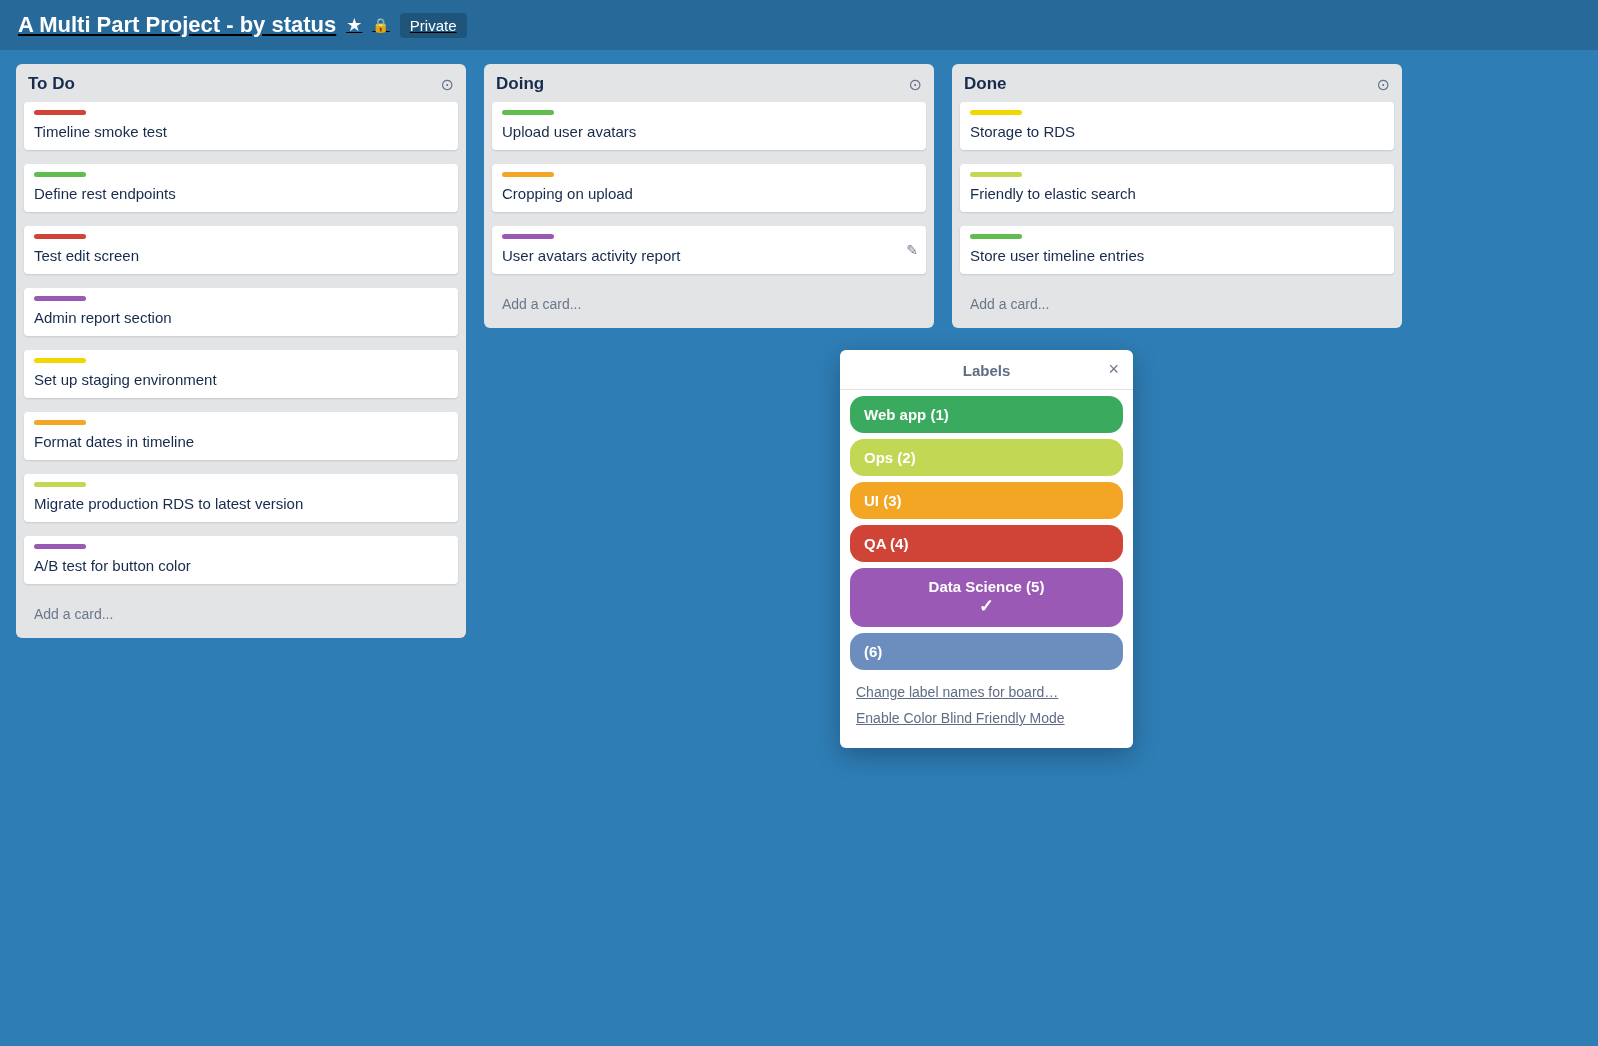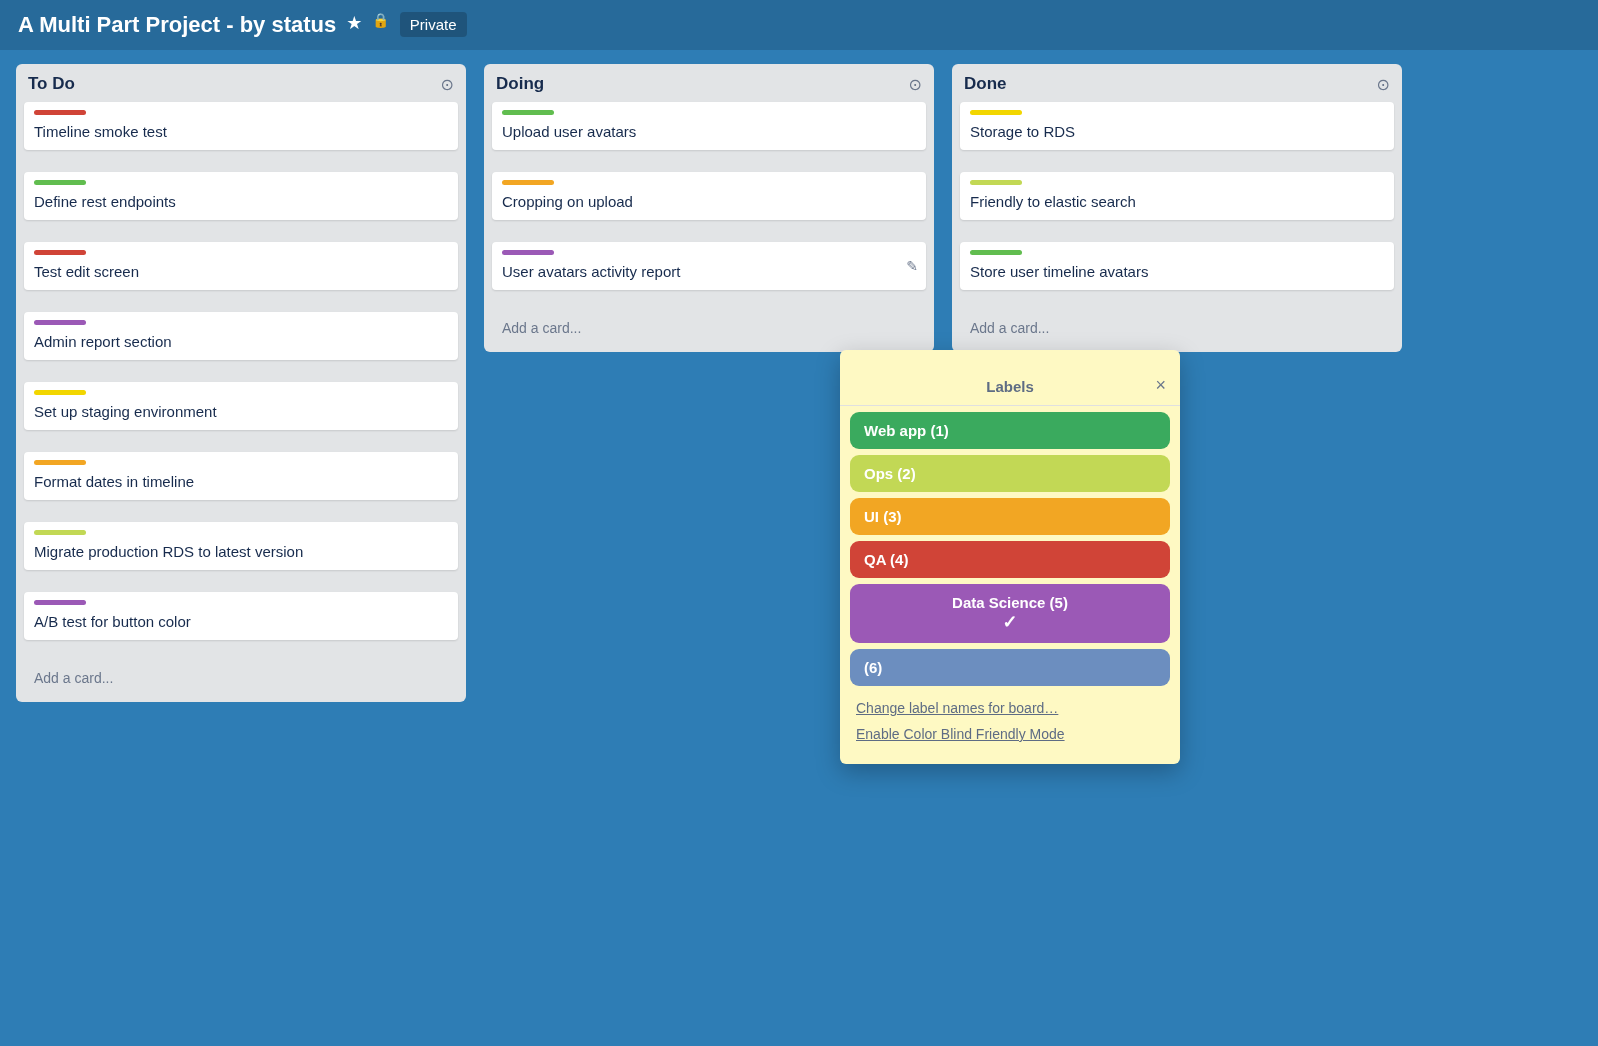--- a/index.html
+++ b/index.html
@@ -8,22 +8,23 @@
       background: #2e7db5;
       min-height: 1046px;
       width: 1598px;
     }
 
     
     .header {
       background: rgba(0,0,0,0.15);
       padding: 12px 18px;
       display: flex;
-      align-items: flex-start;
+      align-items: center;
       gap: 10px;
+      text-decoration: underline;
     }
     .header-title {
       color: #fff;
       font-size: 22px;
       font-weight: 700;
     }
     .header-star {
       color: #fff;
       font-size: 18px;
       cursor: pointer;
@@ -75,21 +76,21 @@
     }
     .column-icon {
       color: #6b778c;
       font-size: 16px;
     }
 
     
     .card {
       background: #fff;
       border-radius: 4px;
-      margin-bottom: 22px;
+      margin-bottom: 14px;
       padding: 8px 10px;
       box-shadow: 0 1px 2px rgba(0,0,0,0.12);
       cursor: pointer;
       position: relative;
     }
     .card-label-bar {
       height: 5px;
       border-radius: 3px;
       width: 52px;
       margin-bottom: 6px;
@@ -115,26 +116,26 @@
       font-size: 14px;
       cursor: pointer;
       border-radius: 4px;
     }
 
     
     .labels-popup {
       position: absolute;
       left: 840px;
       top: 300px;
-      width: 340px;
-      background: #fef9c3;
+      width: 293px;
+      background: #ffffff;
       border-radius: 6px;
       box-shadow: 0 8px 24px rgba(0,0,0,0.25);
       z-index: 100;
-      padding: 16px 0 12px 0;
+      padding: 0 0 12px 0;
     }
     .labels-popup-header {
       display: flex;
       justify-content: center;
       align-items: center;
       padding: 12px 16px 10px;
       border-bottom: 1px solid #e0e0e0;
       position: relative;
     }
     .labels-popup-title {
@@ -148,21 +149,21 @@
       top: 10px;
       color: #6b778c;
       font-size: 18px;
       cursor: pointer;
       line-height: 1;
     }
 
     .label-item {
       margin: 6px 10px 0;
       padding: 10px 14px;
-      border-radius: 9px;
+      border-radius: 14px;
       color: #fff;
       font-size: 15px;
       font-weight: 700;
       cursor: pointer;
       display: flex;
       align-items: center;
       justify-content: space-between;
     }
     .label-check {
       font-size: 18px;
@@ -277,21 +278,21 @@
         <div class="card">
           <div class="card-label-bar bar-yellow"></div>
           <div class="card-text">Storage to RDS</div>
         </div>
         <div class="card">
           <div class="card-label-bar bar-yellow-green"></div>
           <div class="card-text">Friendly to elastic search</div>
         </div>
         <div class="card">
           <div class="card-label-bar bar-green"></div>
-          <div class="card-text">Store user timeline avatars</div>
+          <div class="card-text">Store user timeline entries</div>
         </div>
       </div>
     <div class="add-card">Add a card...</div>
   </div>
 
   <div class="labels-popup">
     <div class="labels-popup-header">
       <span class="labels-popup-title">Labels</span>
       <span class="labels-popup-close">×</span>
     </div>

